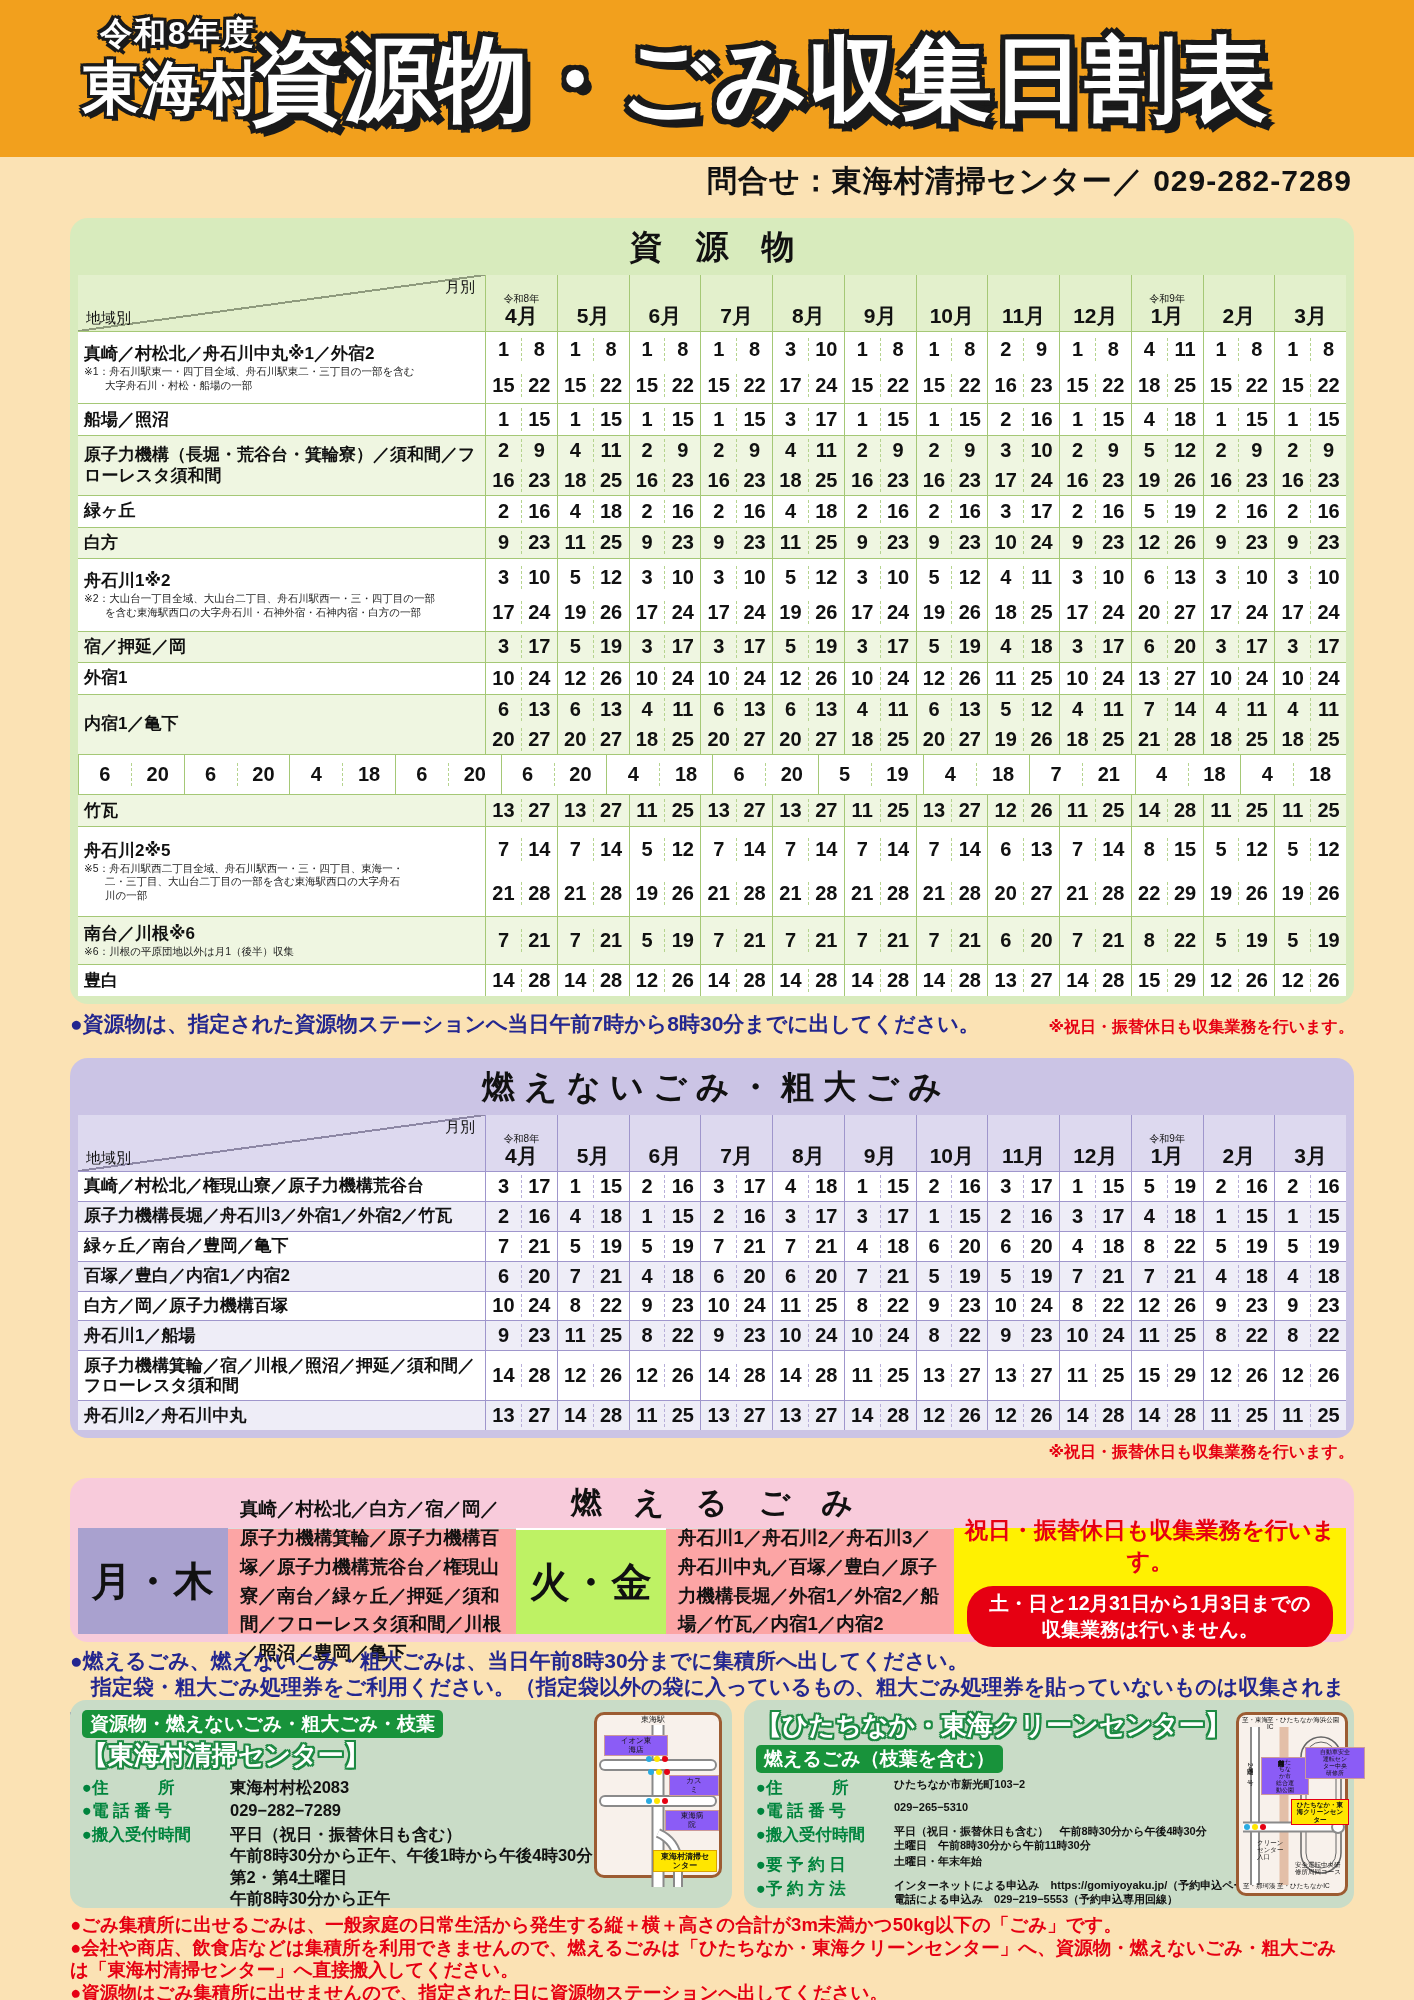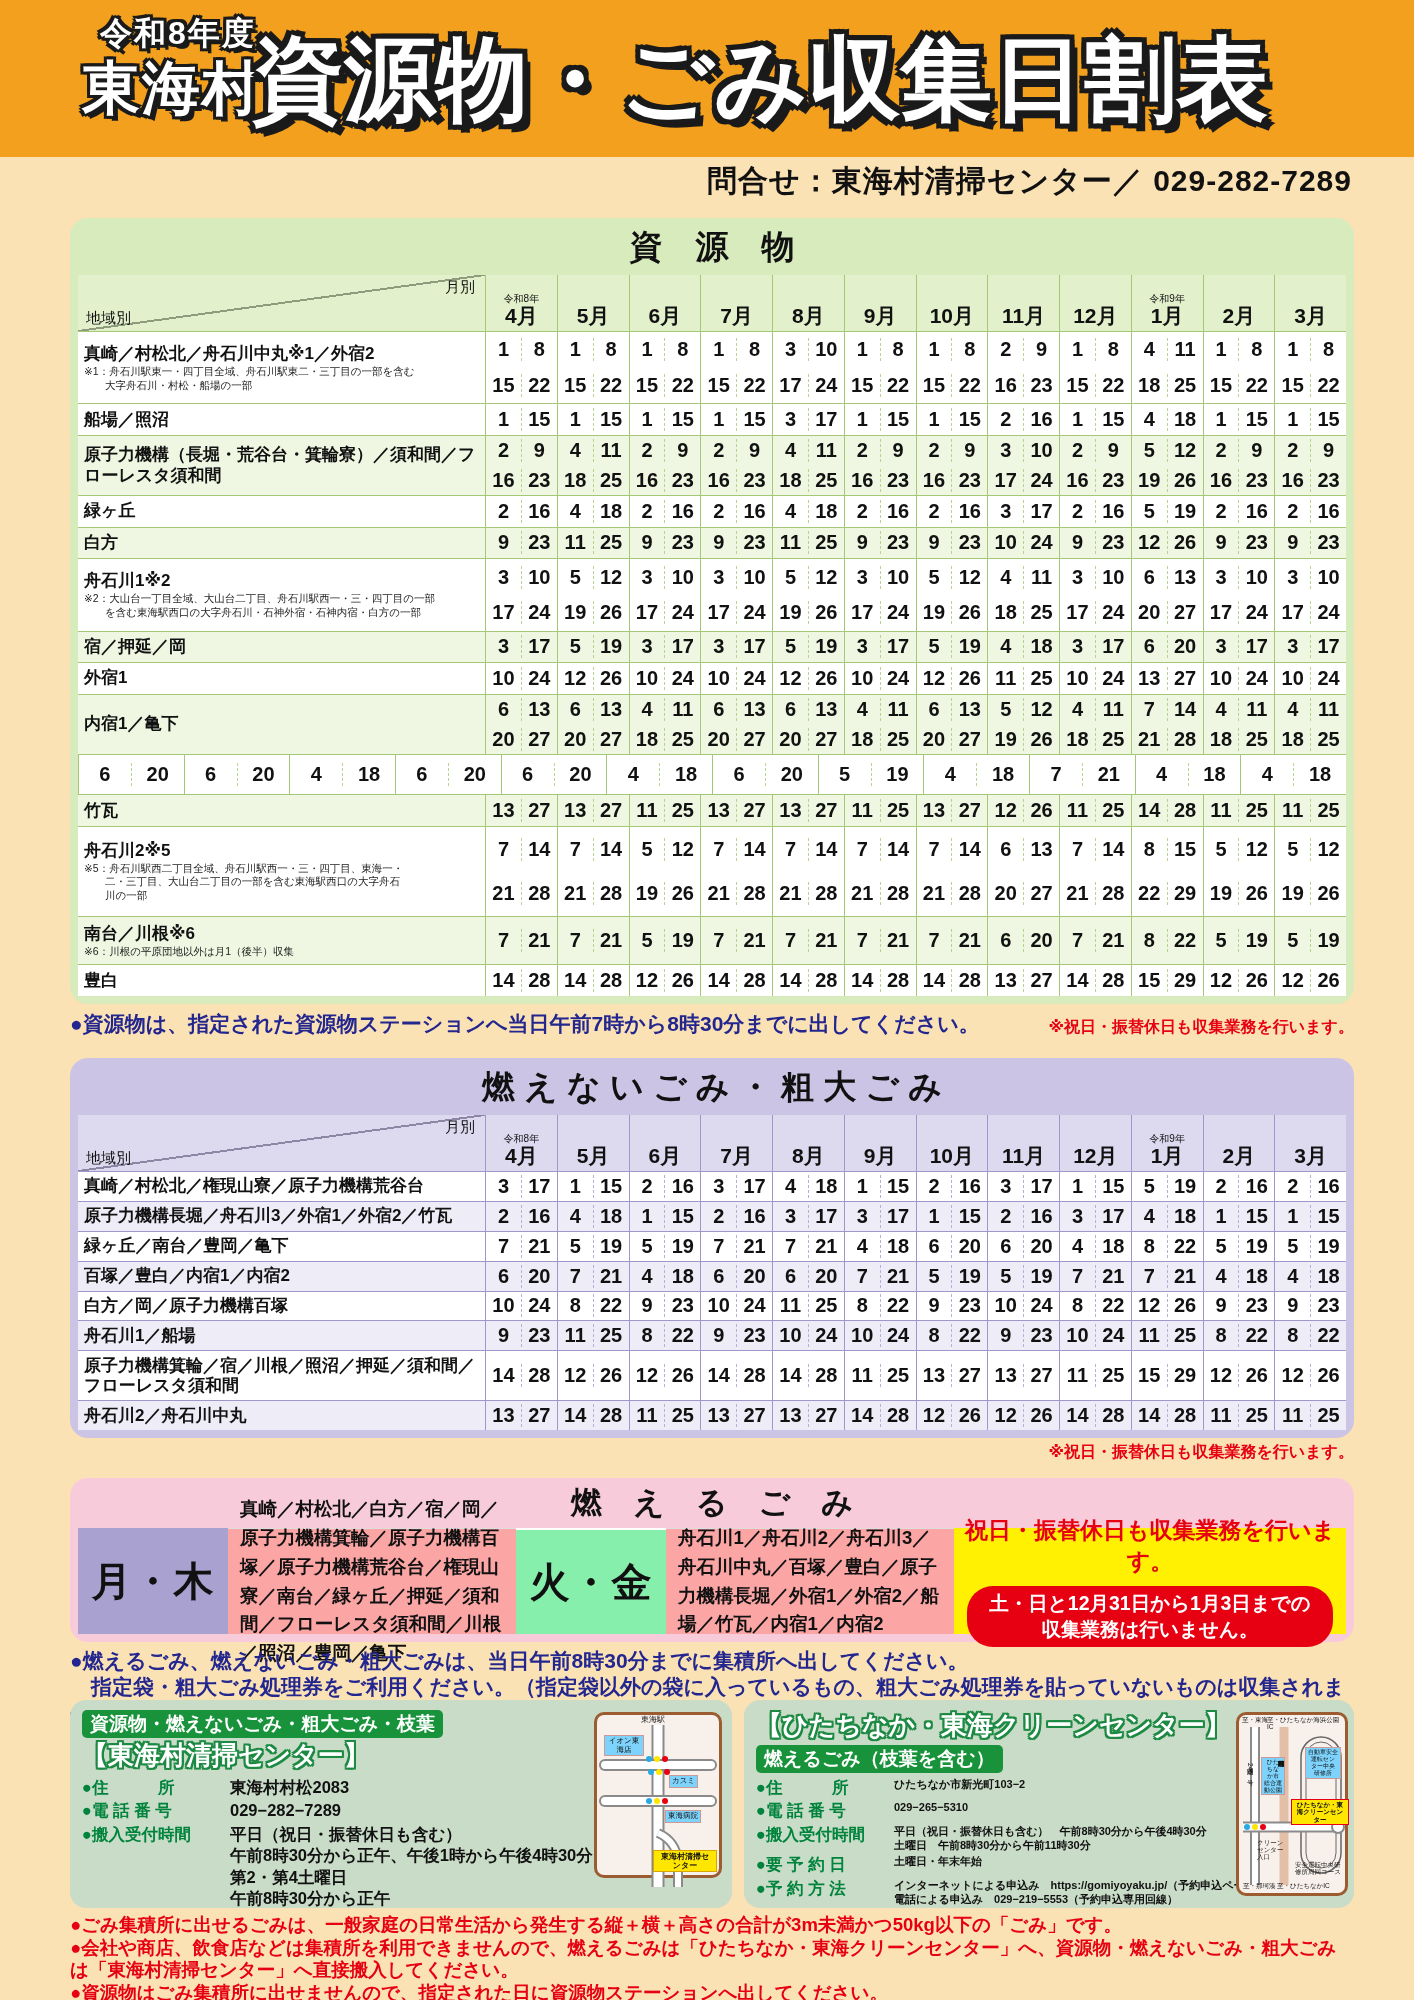--- a/index.html
+++ b/index.html
@@ -96,21 +96,21 @@
   .fval div{white-space:nowrap;}
   .cbox.right .flabel{width:138px;}
   .cbox.right .fval{font-size:11px;}
 
   
   .map{position:absolute;background:#F8F1EB;border:3px solid #9C5C32;border-radius:10px;box-sizing:border-box;}
   .map.m-left{right:10px;top:12px;width:128px;height:166px;}
   .map.m-right{right:6px;top:12px;width:112px;height:184px;}
   .map svg{position:absolute;left:0;top:0;}
   .mlabel{position:absolute;font-size:8px;line-height:1.1;white-space:nowrap;}
-  .mbox{position:absolute;background:#7dd3fc;border:1px solid #C39;border-color:#C99;padding:1px 2px;
+  .mbox{position:absolute;background:#8b5cf6;border:1px solid #C39;border-color:#C99;padding:1px 14px;
         font-size:7.5px;line-height:1.15;text-align:center;}
   .mybox{position:absolute;background:#FFE600;border:1.5px solid #D9A300;padding:1px 3px;font-size:8px;
          font-weight:bold;line-height:1.15;text-align:center;}
   .m-right .mybox{border-color:#E60012;font-size:6.5px;}
   .m-right .mlabel{font-size:6.5px;}
   .m-right .mbox{font-size:6px;}
   .vtext{writing-mode:vertical-rl;white-space:nowrap;}
 
   
   .footer{position:absolute;left:70px;top:1914px;width:1284px;}
@@ -2196,21 +2196,21 @@
 
   <div class="burn">
     <div class="burn-title">燃　え　る　ご　み</div>
     <div class="burn-body">
       <div class="burn-rows" id="burn-rows">
           <div class="brow">
             <div class="daycell" style="background: rgb(169, 161, 207);">月・木</div>
             <div class="areas">真崎／村松北／白方／宿／岡／原子力機構箕輪／原子力機構百塚／原子力機構荒谷台／権現山寮／南台／緑ヶ丘／押延／須和間／フローレスタ須和間／川根／照沼／豊岡／亀下</div>
           </div>
           <div class="brow">
-            <div class="daycell" style="background: #86efac;">火・金</div>
+            <div class="daycell" style="background: #bef264;">火・金</div>
             <div class="areas">舟石川1／舟石川2／舟石川3／舟石川中丸／百塚／豊白／原子力機構長堀／外宿1／外宿2／船場／竹瓦／内宿1／内宿2</div>
           </div>
         </div>
       <div class="sidepanel">
         <div class="holiday">祝日・振替休日も収集業務を行います。</div>
         <div class="closed">
           <div>土・日と12月31日から1月3日までの</div>
           <div>収集業務は行いません。</div>
         </div>
       </div>

